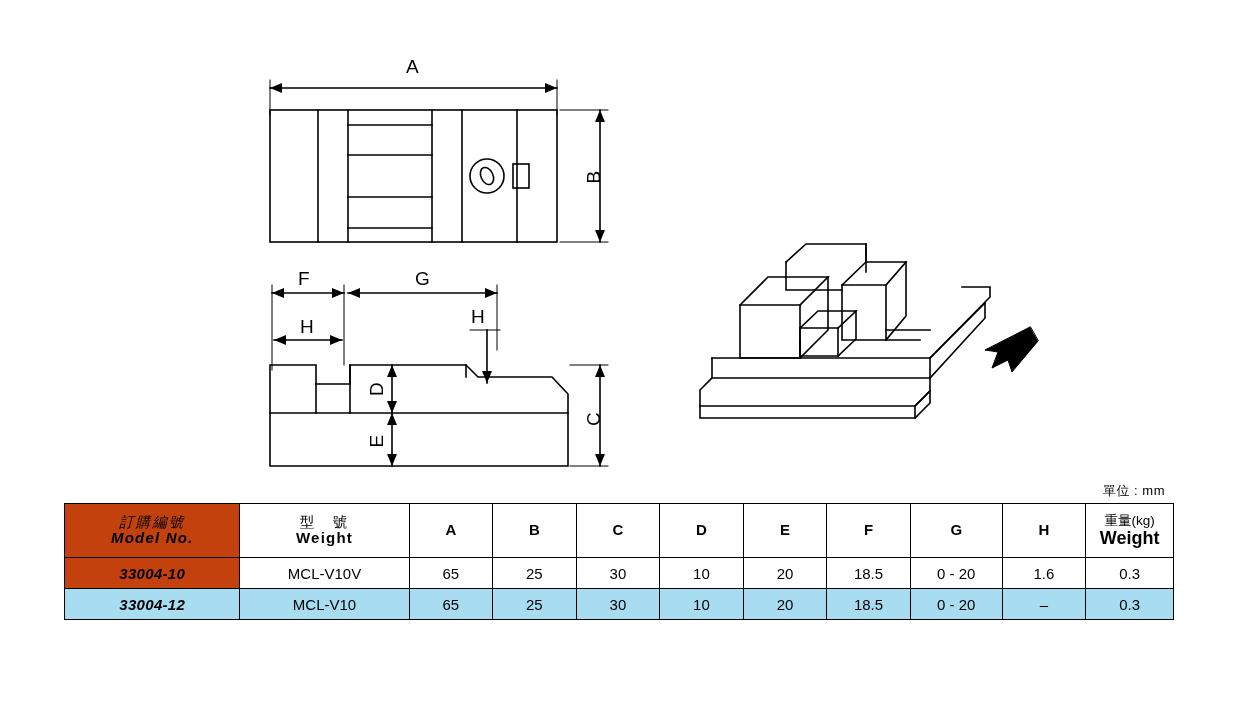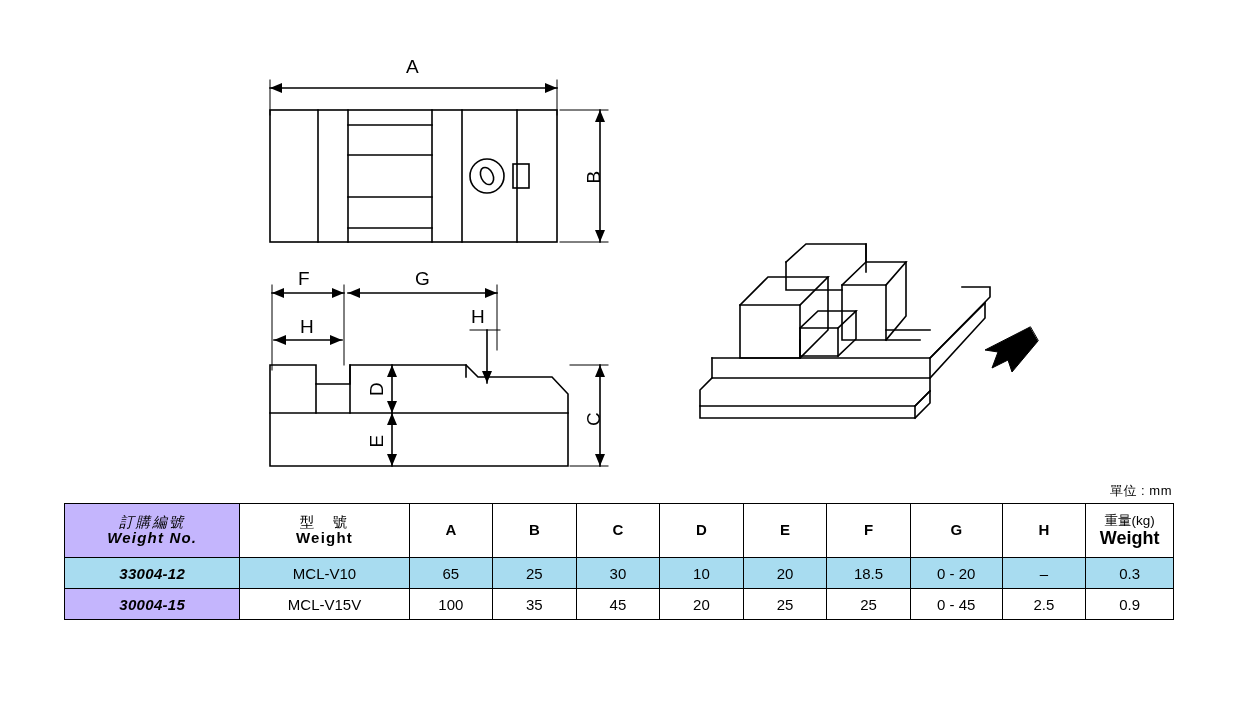--- a/index.html
+++ b/index.html
@@ -41,21 +41,21 @@
     letter-spacing: 0.5px;
   }
   .vert {
     transform: rotate(-90deg);
     transform-origin: center center;
   }
 
   
   .unit-note {
     position: absolute;
-    right: 68px;
+    right: 75px;
     top: 482px;
     font-size: 13px;
     font-family: "Liberation Sans", sans-serif;
     letter-spacing: 0.5px;
   }
 
   
   .table-wrap {
     position: absolute;
     left: 64px;
@@ -104,21 +104,21 @@
   }
   .th-weight-en {
     display: block;
     font-size: 18px;
     font-weight: bold;
   }
   .order-cell {
     font-style: italic;
     font-weight: bold;
     font-size: 17px;
-    background: #c4b5fd;
+    background: #c2410c;
     letter-spacing: 0.3px;
   }
   .row-alt td {
     background: #a8dcf0;
     margin-top: 24px;
   }
   .model-cell {
     font-size: 15.5px;
   }
 
@@ -275,64 +275,64 @@
           <col class="c-dim">
         <col class="c-dim">
           <col class="c-fg">
           <col class="c-h">
           <col class="c-w">
       </colgroup>
       <thead>
         <tr>
           <th class="order-cell">
             <span class="th-cn">訂購編號</span>
-            <span class="th-en">Weight No.</span>
+            <span class="th-en">Model No.</span>
           </th>
           <th>
             <span class="th-cn">型　號</span>
             <span class="th-en">Weight</span>
           </th>
           <th class="th-big">A</th>
           <th class="th-big">B</th>
           <th class="th-big">C</th>
           <th class="th-big">D</th>
           <th class="th-big">E</th>
           <th class="th-big">F</th>
           <th class="th-big">G</th>
           <th class="th-big">H</th>
           <th>
             <span class="th-weight-cn">重量(kg)</span>
             <span class="th-weight-en">Weight</span>
           </th>
         </tr>
       </thead>
       <tbody>
+        <tr>
+          <td class="order-cell">33004-10</td>
+          <td class="model-cell">MCL-V10V</td>
+          <td>65</td>
+          <td>25</td>
+          <td>30</td>
+          <td>10</td>
+          <td>20</td>
+          <td>18.5</td>
+          <td>0 - 20</td>
+          <td>1.6</td>
+          <td>0.3</td>
+        </tr>
         <tr class="row-alt">
           <td class="order-cell">33004-12</td>
           <td class="model-cell">MCL-V10</td>
           <td>65</td>
           <td>25</td>
           <td>30</td>
           <td>10</td>
           <td>20</td>
           <td>18.5</td>
           <td>0 - 20</td>
           <td>–</td>
           <td>0.3</td>
         </tr>
-        <tr>
-          <td class="order-cell">30004-15</td>
-          <td class="model-cell">MCL-V15V</td>
-          <td>100</td>
-          <td>35</td>
-          <td>45</td>
-          <td>20</td>
-          <td>25</td>
-          <td>25</td>
-          <td>0 - 45</td>
-          <td>2.5</td>
-          <td>0.9</td>
-        </tr>
       </tbody>
     </table>
   </div>
 
 </div>
 
 </body></html>

